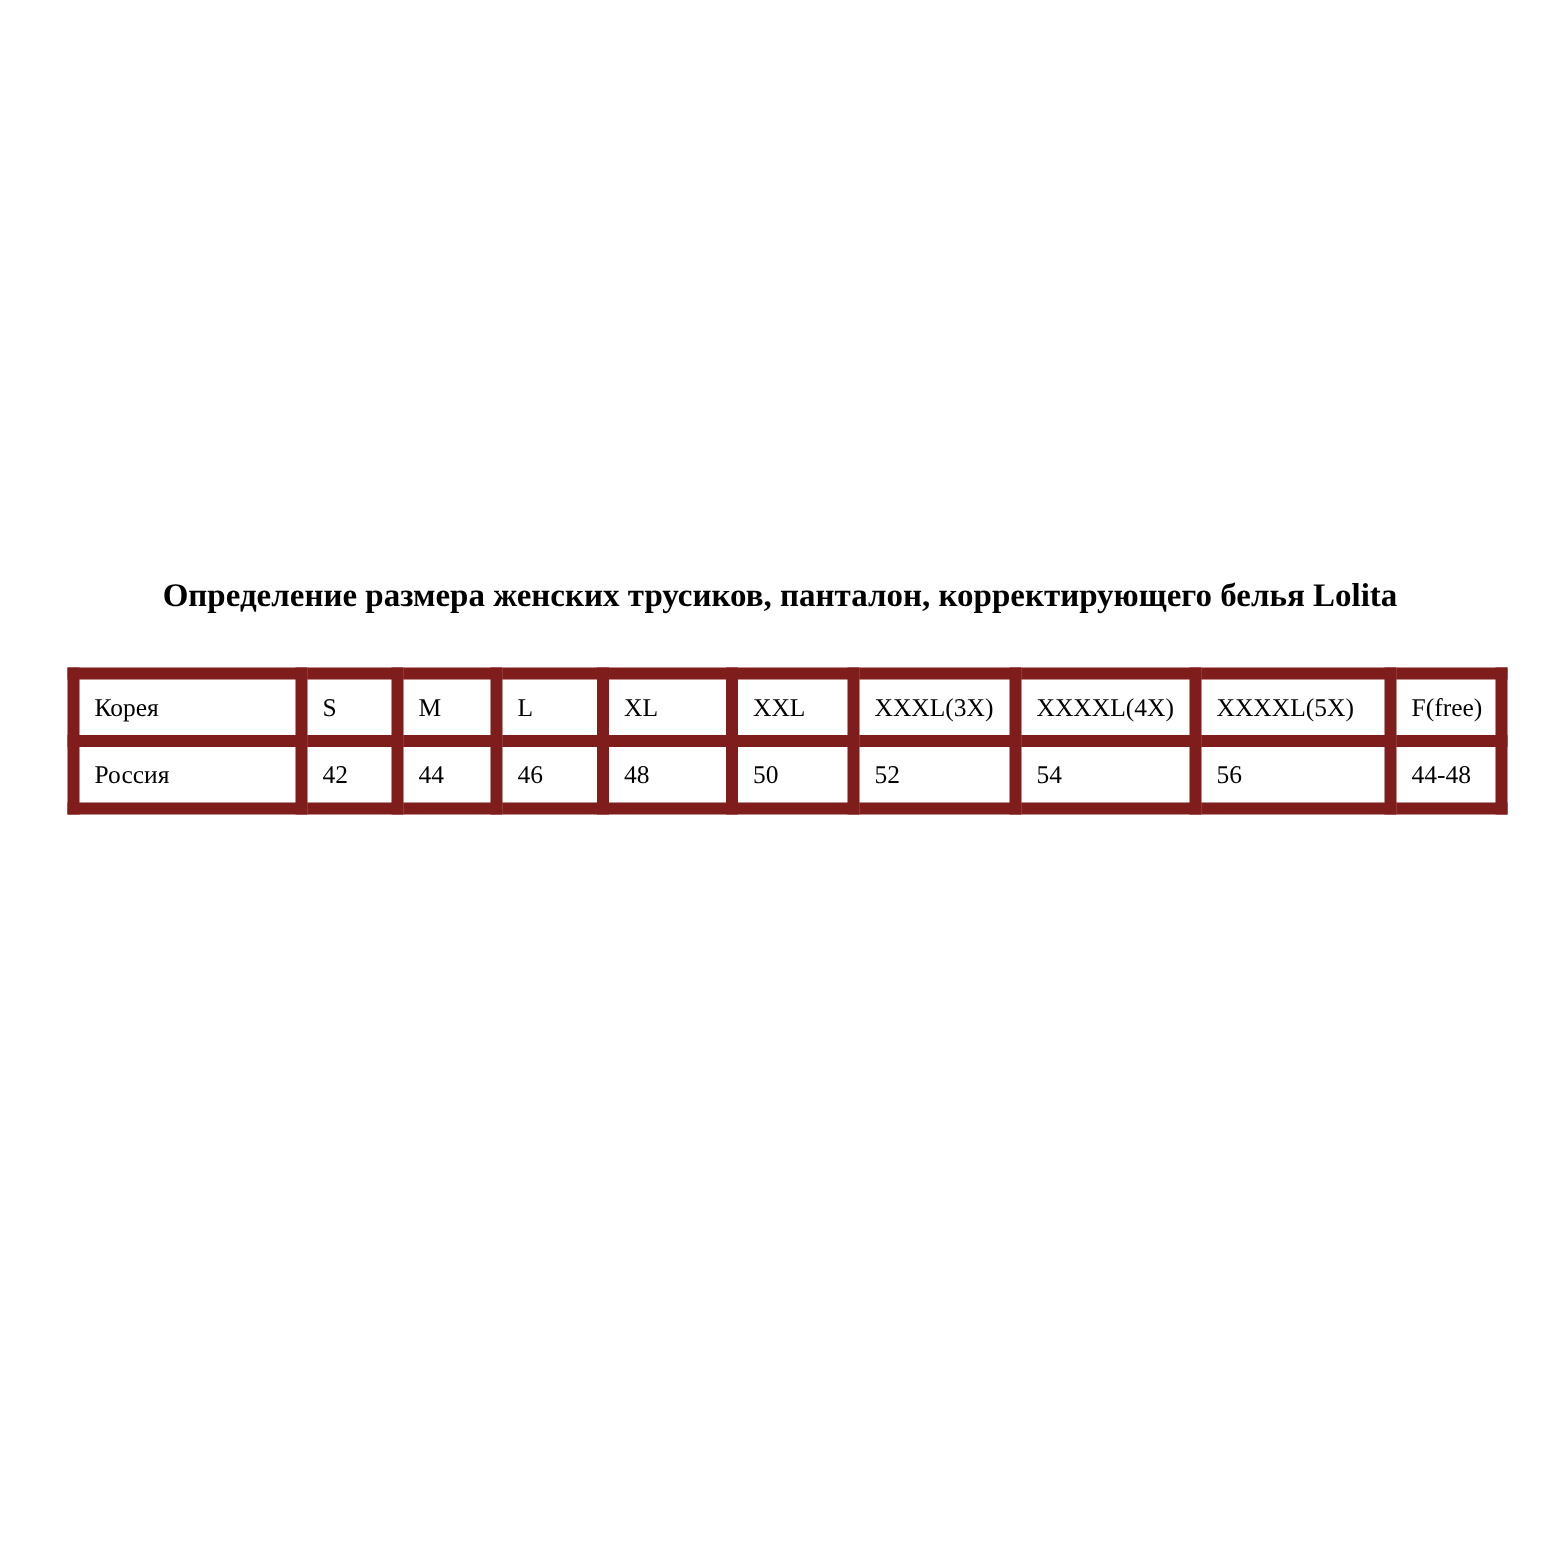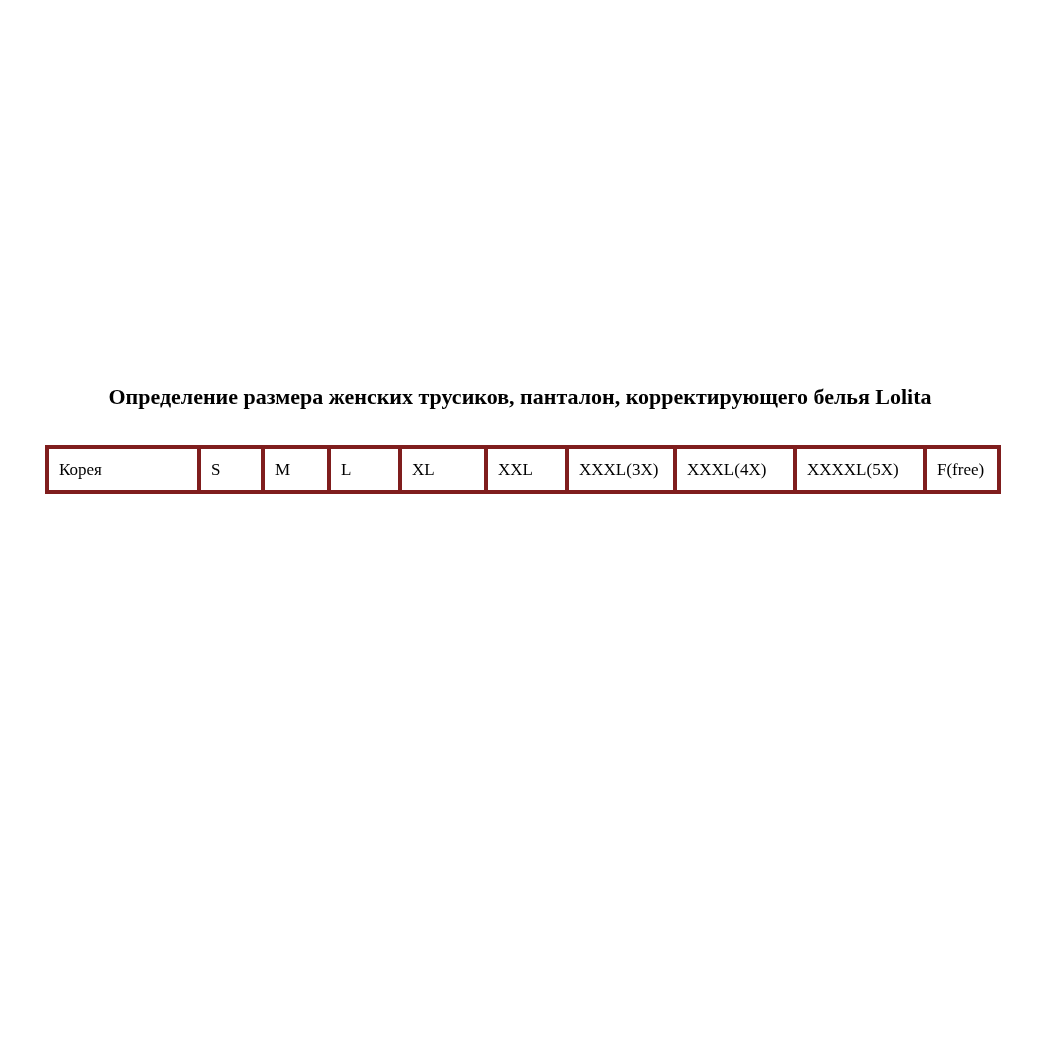--- a/index.html
+++ b/index.html
@@ -30,21 +30,21 @@
   }
   table.size-table {
     position: absolute;
     top: 445px;
     left: 45px;
     border-collapse: collapse;
     table-layout: fixed;
     width: 952px;
   }
   table.size-table td {
-    border: 4px solid #7f1d1d;
+    border: 8px solid #7f1d1d;
     height: 45px;
     padding: 0 4px 0 10px;
     font-size: 17px;
     vertical-align: middle;
     text-align: left;
     white-space: nowrap;
     overflow: hidden;
     box-sizing: border-box;
   }
   col.c-label { width: 152px; }
@@ -80,20 +80,32 @@
     </colgroup>
     <tbody>
       <tr>
         <td>Корея</td>
         <td>S</td>
         <td>M</td>
         <td>L</td>
         <td>XL</td>
         <td>XXL</td>
         <td>XXXL(3X)</td>
-        <td>XXXL(4X)</td>
+        <td>XXXXL(4X)</td>
         <td>XXXXL(5X)</td>
         <td>F(free)</td>
+      </tr>
+      <tr>
+        <td>Россия</td>
+        <td>42</td>
+        <td>44</td>
+        <td>46</td>
+        <td>48</td>
+        <td>50</td>
+        <td>52</td>
+        <td>54</td>
+        <td>56</td>
+        <td>44-48</td>
       </tr>
     </tbody>
   </table>
 
 </div>
 
 </body></html>

